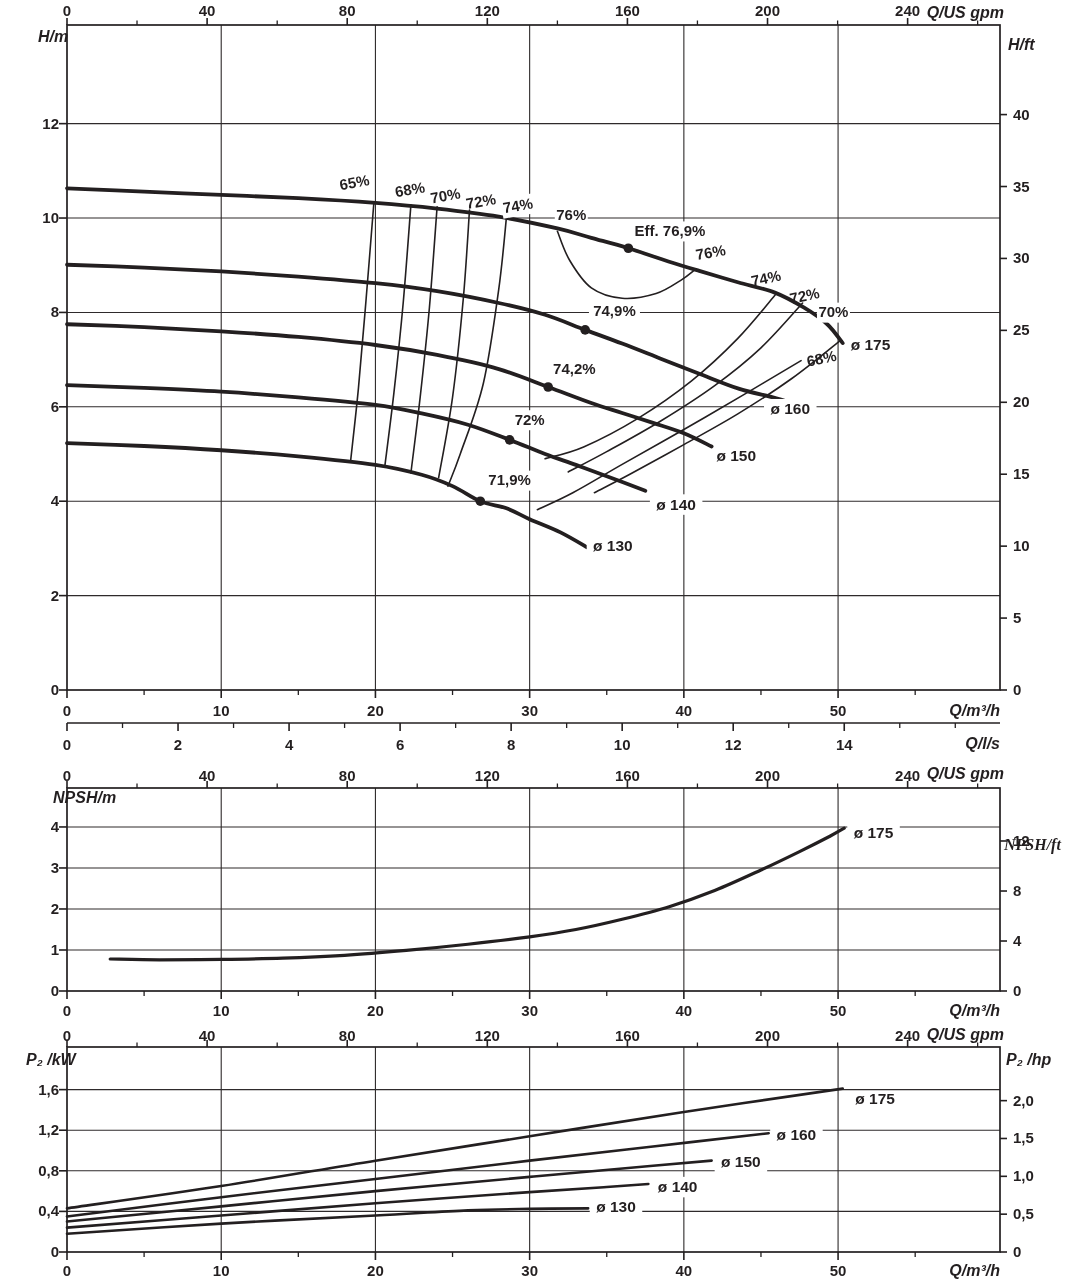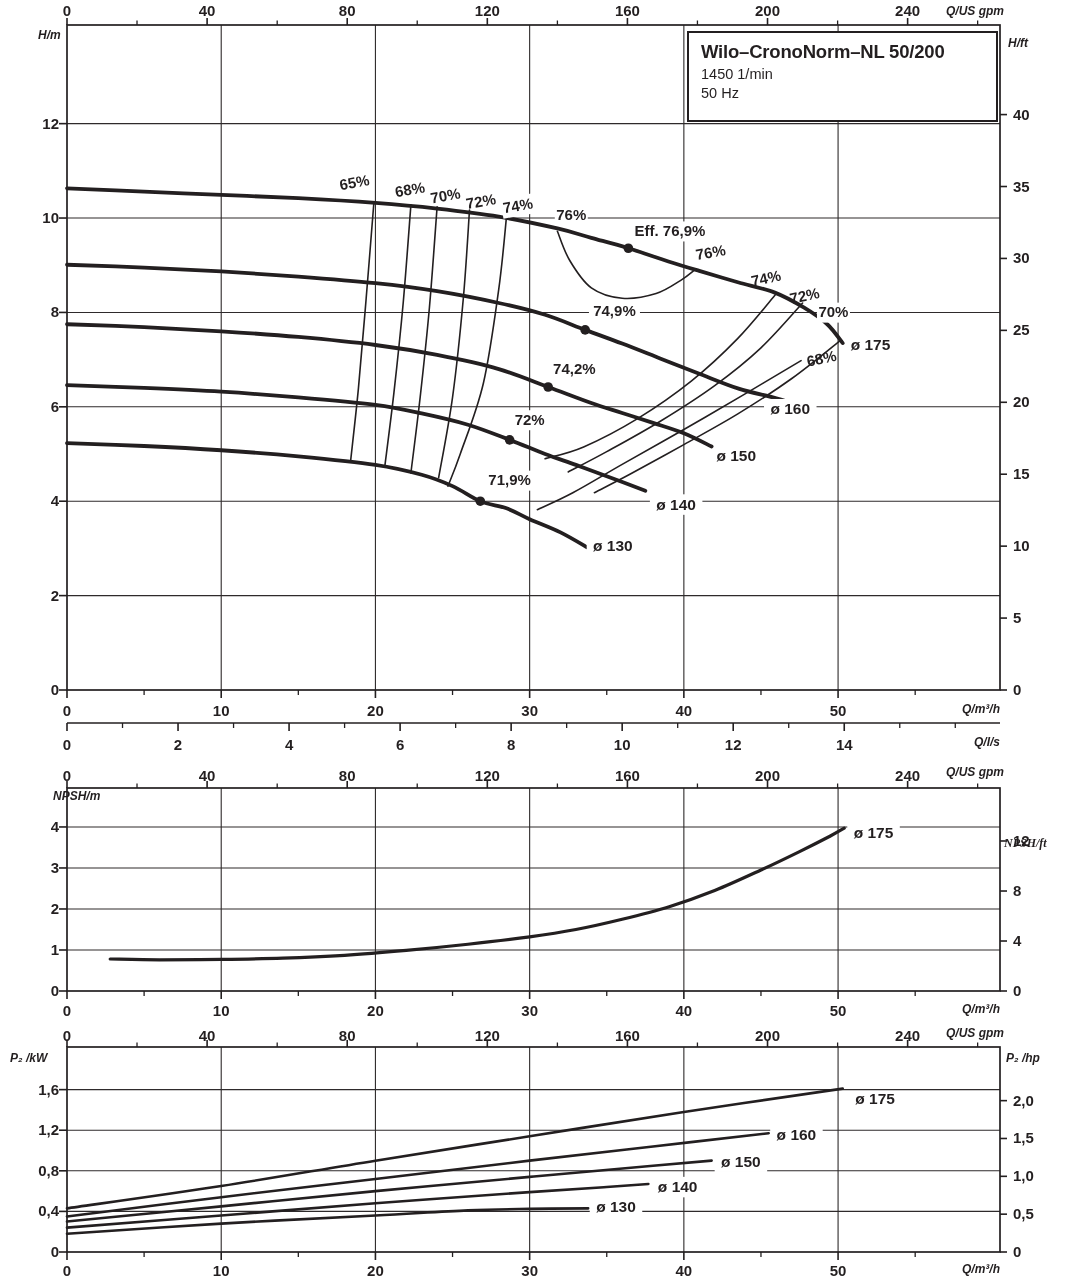--- a/index.html
+++ b/index.html
@@ -1,19 +1,19 @@
 <!DOCTYPE html>
 <html><head>
 <meta charset="utf-8">
 <style>
   html,body{margin:0;padding:0;background:#fff;}
   #page{position:relative;width:1068px;height:1280px;background:#fff;overflow:hidden;
         font-family:"Liberation Sans","DejaVu Sans",sans-serif;color:#231f20;}
   svg{position:absolute;left:0;top:0;}
-  .unit{position:absolute;font-weight:700;font-style:italic;font-size:12px;color:#231f20;white-space:nowrap;}
+  .unit{position:absolute;font-weight:700;font-style:italic;font-size:16px;color:#231f20;white-space:nowrap;}
   .unit.right-align{text-align:right;}
   #title-box{position:absolute;left:687px;top:31px;width:311px;height:91px;background:#fff;
              border:2px solid #231f20;box-sizing:border-box;padding:8px 12px 6px 12px;}
   #title-box .model{font-weight:700;font-size:18.5px;letter-spacing:-0.2px;}
   #title-box .sub{font-size:14.5px;margin-top:3px;}
 </style>
 </head>
 <body>
 
 <div id="page">
@@ -327,37 +327,32 @@
       <rect x="770.1863636363636" y="1125.0820792079207" width="52.5" height="20.5" fill="#fff"></rect>
       <text x="796.4363636363636" y="1140.2920792079208" fill="#231f20" font-size="15.5" font-weight="700" text-anchor="middle" font-family="&quot;Liberation Sans&quot;,&quot;DejaVu Sans&quot;,sans-serif">ø 160</text>
       <rect x="714.669008264463" y="1151.4682178217822" width="52.5" height="20.5" fill="#fff"></rect>
       <text x="740.919008264463" y="1166.6782178217823" fill="#231f20" font-size="15.5" font-weight="700" text-anchor="middle" font-family="&quot;Liberation Sans&quot;,&quot;DejaVu Sans&quot;,sans-serif">ø 150</text>
       <rect x="651.4409090909091" y="1176.839504950495" width="52.5" height="20.5" fill="#fff"></rect>
       <text x="677.6909090909091" y="1192.049504950495" fill="#231f20" font-size="15.5" font-weight="700" text-anchor="middle" font-family="&quot;Liberation Sans&quot;,&quot;DejaVu Sans&quot;,sans-serif">ø 140</text>
       <rect x="589.754958677686" y="1197.1365346534653" width="52.5" height="20.5" fill="#fff"></rect>
       <text x="616.004958677686" y="1212.3465346534654" fill="#231f20" font-size="15.5" font-weight="700" text-anchor="middle" font-family="&quot;Liberation Sans&quot;,&quot;DejaVu Sans&quot;,sans-serif">ø 130</text>
     </svg>
 
-  <div id="title-box">
-    <div class="model">Wilo–CronoNorm–NL 50/200</div>
-    <div class="sub">1450 1/min</div>
-    <div class="sub">50 Hz</div>
-  </div>
 
   <div class="unit" style="left:30px;top:28px;margin-left:8px;">H/m</div>
   <div class="unit" style="left:1008px;top:36px;">H/ft</div>
   <div class="unit right-align" style="right:64px;top:4px;">Q/US gpm</div>
 
   <div class="unit right-align" style="right:68px;top:702px;">Q/m³/h</div>
   <div class="unit right-align" style="right:68px;top:735px;">Q/l/s</div>
   <div class="unit right-align" style="right:64px;top:765px;">Q/US gpm</div>
 
   <div class="unit" style="left:6px;top:789px;margin-left:47px;">NPSH/m</div>
   <div class="unit" style="left:1004px;top:836px;font-family:Liberation Serif, serif;">NPSH/ft</div>
 
   <div class="unit right-align" style="right:68px;top:1002px;">Q/m³/h</div>
   <div class="unit right-align" style="right:64px;top:1026px;">Q/US gpm</div>
 
-  <div class="unit" style="left:10px;top:1051px;">P₂ /kW</div>
+  <div class="unit" style="left:26px;top:1051px;">P₂ /kW</div>
   <div class="unit" style="left:1006px;top:1051px;text-align:center;">P₂ /hp</div>
 
   <div class="unit right-align" style="right:68px;top:1262px;">Q/m³/h</div>
 </div>
 
 </body></html>

